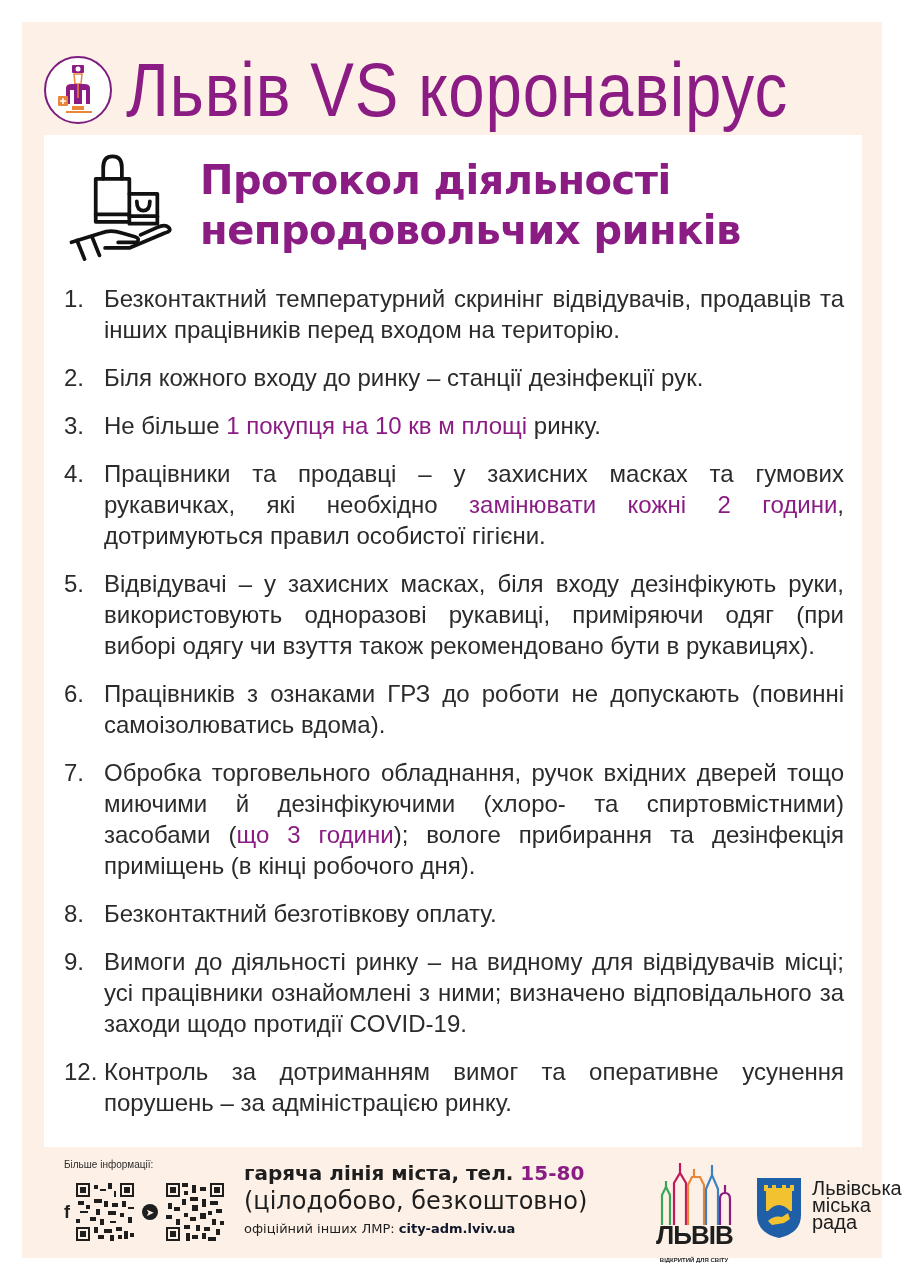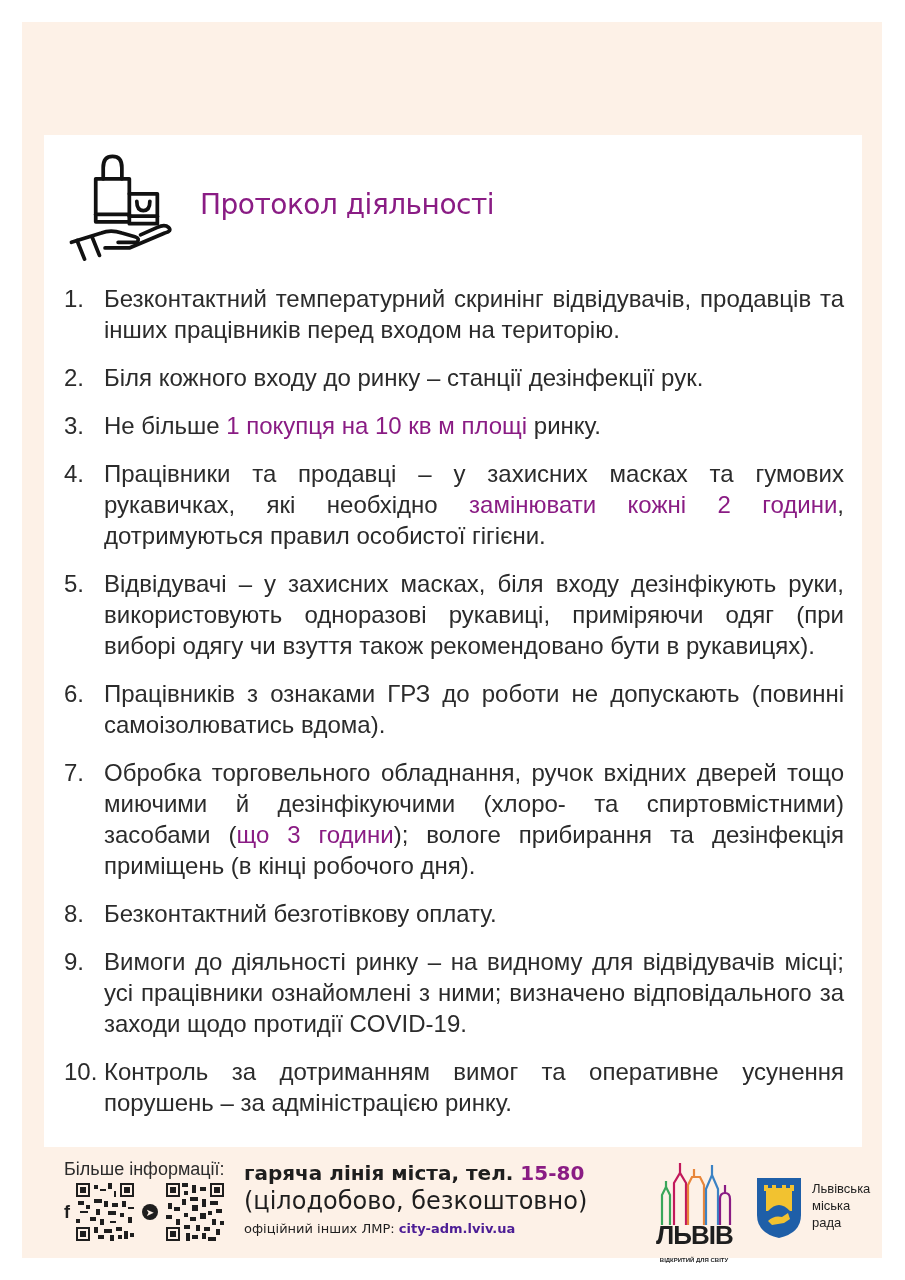--- a/index.html
+++ b/index.html
@@ -4,66 +4,83 @@
 <style>
   html, body { margin:0; padding:0; background:#ffffff; }
   body { width:905px; height:1280px; position:relative; overflow:hidden; font-family:"Liberation Sans", sans-serif; }
   .frame { position:absolute; left:22px; top:22px; width:860px; height:1236px; background:#fdf1e7; }
   .header { position:absolute; left:22px; top:18px; height:100px; display:flex; align-items:center; }
   .logo-circle { width:64px; height:64px; border-radius:50%; border:2px solid #7d1d7e; background:#ffffff; display:flex; align-items:center; justify-content:center; margin-right:14px; }
   .site-title { font-family:"Liberation Sans", sans-serif; font-size:76px; color:#8a1c84; letter-spacing:1px; transform:scaleX(0.86); transform-origin:left center; white-space:nowrap; line-height:1; }
   .card { position:absolute; left:22px; top:113px; width:818px; height:1012px; background:#ffffff; }
   .card-head { position:absolute; left:20px; top:14px; display:flex; align-items:center; }
   .bag-icon { width:112px; height:112px; margin-right:24px; }
-  .doc-title { font-family:"DejaVu Sans", sans-serif; font-weight:normal; font-size:28px; color:#8a1c84; line-height:50px; letter-spacing:-0.5px; }
+  .doc-title { font-family:"DejaVu Sans", sans-serif; font-weight:bold; font-size:40px; color:#8a1c84; line-height:50px; letter-spacing:-0.5px; }
   .list { position:absolute; left:20px; top:148px; width:780px; margin:0; padding:0; list-style:none; }
   .item { display:flex; font-family:"Liberation Sans", sans-serif; font-size:24px; line-height:31px; color:#2b2b2b; margin-bottom:17px; }
   .num { width:40px; flex:0 0 40px; }
   .txt { flex:1; text-align:justify; }
   .hl { color:#8a1c84; font-weight:normal; }
   .footer { position:absolute; left:22px; top:1125px; width:818px; height:133px; }
-  .more { position:absolute; left:20px; top:12px; font-size:18px; color:#2b2b2b; }
+  .more { position:absolute; left:20px; top:12px; font-size:10px; color:#2b2b2b; }
   .social-row { position:absolute; left:20px; top:36px; display:flex; align-items:center; }
   .fb { font-weight:bold; font-size:18px; color:#1e1e1e; margin-right:6px; }
   .tg { width:16px; height:16px; border-radius:50%; background:#1e1e1e; color:#fdf1e7; font-size:10px; display:flex; align-items:center; justify-content:center; margin:0 8px; }
   .qr { width:58px; height:58px; }
   .hot { position:absolute; left:200px; top:14px; }
   .hot-line { font-family:"DejaVu Sans", sans-serif; font-weight:bold; font-size:20px; color:#1e1e1e; }
   .hot-line .tel { color:#8a1c84; }
   .hot-sub { font-family:"DejaVu Sans", sans-serif; font-size:24px; color:#1e1e1e; margin-top:2px; }
   .site { font-family:"DejaVu Sans", sans-serif; font-size:13px; color:#1e1e1e; margin-top:6px; }
-  .site .url { color:#4c1d95; font-weight:bold; }
+  .site .url { color:#0f172a; font-weight:bold; }
   .lviv-logo { position:absolute; left:612px; top:12px; width:76px; height:108px; }
   .lviv-word { position:absolute; left:0; bottom:16px; width:76px; text-align:right; font-size:26px; font-weight:bold; color:#1e1e1e; letter-spacing:-1px; }
   .lviv-tag { position:absolute; left:0; bottom:4px; width:76px; text-align:center; font-size:6px; font-weight:bold; color:#1e1e1e; }
   .coat { position:absolute; left:712px; top:30px; width:46px; height:62px; }
-  .council { position:absolute; left:768px; top:33px; font-family:"Liberation Sans", sans-serif; font-size:13px; line-height:17px; color:#1e1e1e; }
+  .council { position:absolute; left:768px; top:33px; font-family:"Liberation Sans", sans-serif; font-size:20px; line-height:17px; color:#1e1e1e; }
 </style>
 </head>
 <body>
 
 <div class="frame">
 
+  <div class="header">
+    <div class="logo-circle">
+      <svg width="48" height="52" viewBox="0 0 48 52">
+        <rect x="18" y="1" width="12" height="8" rx="1" fill="#8a1c84"></rect>
+        <circle cx="24" cy="5" r="2.5" fill="#fff"></circle>
+        <path d="M20 10 L28 10 L27 20 L21 20 Z" fill="none" stroke="#e8863a" stroke-width="1.5"></path>
+        <path d="M12 40 L12 24 Q12 20 18 20 L30 20 Q36 20 36 24 L36 40 L32 40 L32 26 L28 26 L28 40 L20 40 L20 26 L16 26 L16 40 Z" fill="#8a1c84"></path>
+        <line x1="24" y1="20" x2="24" y2="34" stroke="#e8863a" stroke-width="1.5"></line>
+        <rect x="4" y="32" width="10" height="10" rx="1" fill="#e8863a"></rect>
+        <path d="M9 34 v6 M6 37 h6" stroke="#fff" stroke-width="1.6"></path>
+        <line x1="12" y1="48" x2="38" y2="48" stroke="#e8863a" stroke-width="2"></line>
+        <rect x="18" y="42" width="12" height="4" fill="#e8863a"></rect>
+      </svg>
+    </div>
+    <div class="site-title">Львів VS коронавірус</div>
+  </div>
 
   <div class="card">
     <div class="card-head">
       <svg class="bag-icon" viewBox="0 0 120 120" fill="none" stroke="#111" stroke-width="4" stroke-linejoin="round" stroke-linecap="round">
         <path d="M42 32 L42 20 Q42 8 52 8 Q62 8 62 20 L62 32"></path>
         <path d="M34 32 L70 32 L70 78 L34 78 Z"></path>
         <line x1="34" y1="70" x2="70" y2="70"></line>
         <path d="M70 48 L100 48 L100 80 L70 80"></path>
         <line x1="70" y1="72" x2="100" y2="72"></line>
         <path d="M78 56 Q78 66 85 66 Q92 66 92 56"></path>
         <path d="M8 100 L40 90 Q50 86 62 90 L76 94 Q82 96 78 100 L58 100"></path>
         <path d="M44 106 L70 106 L108 90 Q116 88 112 84 Q108 80 100 84 L82 92"></path>
         <line x1="14" y1="98" x2="22" y2="118"></line>
         <line x1="30" y1="94" x2="38" y2="114"></line>
       </svg>
       <div>
         <div class="doc-title">Протокол діяльності</div>
+        <div class="doc-title">непродовольчих ринків</div>
       </div>
     </div>
 
     <ol class="list">
       <li class="item">
         <span class="num">1.</span>
         <span class="txt"><span>Безконтактний температурний скринінг відвідувачів, продавців та інших працівників перед входом на територію.</span><span class="hl"></span><span></span></span>
       </li>
       <li class="item">
         <span class="num">2.</span>
@@ -91,21 +108,21 @@
       </li>
       <li class="item">
         <span class="num">8.</span>
         <span class="txt"><span>Безконтактний безготівкову оплату.</span><span class="hl"></span><span></span></span>
       </li>
       <li class="item">
         <span class="num">9.</span>
         <span class="txt"><span>Вимоги до діяльності ринку – на видному для відвідувачів місці; усі працівники ознайомлені з ними; визначено відповідального за заходи щодо протидії COVID-19.</span><span class="hl"></span><span></span></span>
       </li>
       <li class="item">
-        <span class="num">10.</span>
+        <span class="num">12.</span>
         <span class="txt"><span>Контроль за дотриманням вимог та оперативне усунення порушень – за адміністрацією ринку.</span><span class="hl"></span><span></span></span>
       </li>
     </ol>
   </div>
 
   <div class="footer">
     <div class="more">Більше інформації:</div>
     <div class="social-row">
       <span class="fb">f</span>
       <svg class="qr" viewBox="0 0 29 29" shape-rendering="crispEdges">

